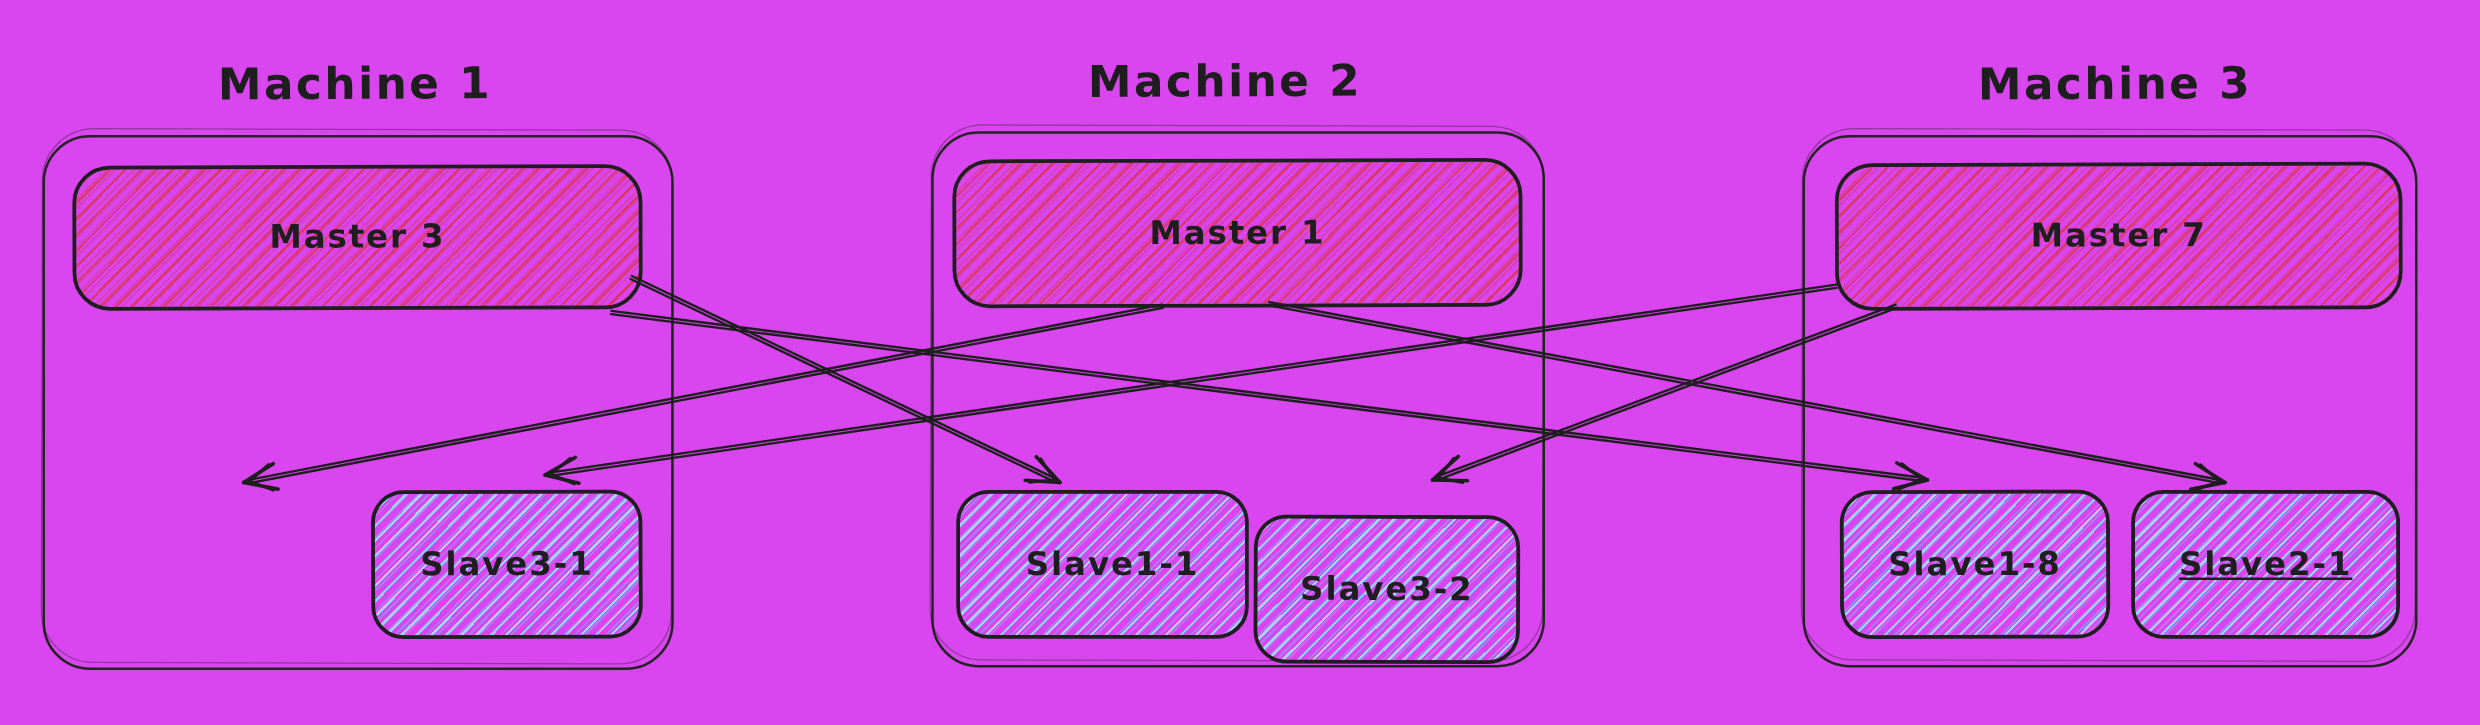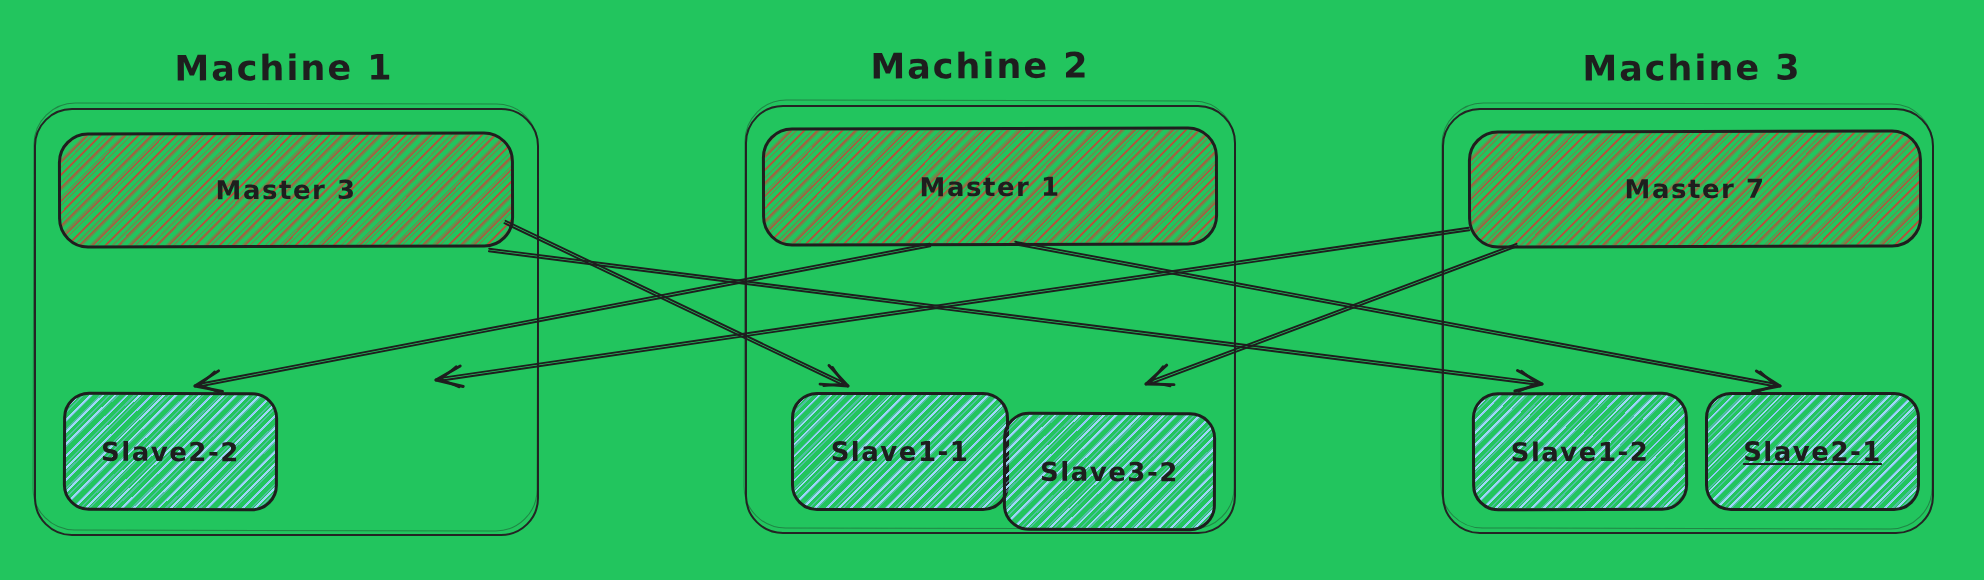--- a/index.html
+++ b/index.html
@@ -1,19 +1,19 @@
 <!DOCTYPE html>
 <html><head>
 <meta charset="utf-8">
 <style>
   html,body{margin:0;padding:0;background:#ffffff;}
   .canvas{
     position:relative;
     width:1984px;height:580px;
-    background:#22c55e;
+    background:#d946ef;
     font-family:"DejaVu Sans","Liberation Sans",sans-serif;
     color:#1e1e1e;
     overflow:hidden;
   }
   .machine-title{
     position:absolute;
     width:360px;
     text-align:center;
     font-size:35px;
     font-weight:700;
@@ -68,21 +68,21 @@
     background:
       repeating-linear-gradient(135deg, rgba(130,185,240,0.45) 0 1.5px, transparent 1.5px 6px),
       repeating-linear-gradient(135deg, rgba(165,216,255,0.95) 0 2px, transparent 2px 8.5px);
   }
   .ma1{left:58px;top:132px;width:450px;height:110px;}
   .ma2{left:762px;top:127px;width:450px;height:113px;}
   .ma3{left:1468px;top:130px;width:448px;height:112px;}
 
   .s22{left:63px;top:392px;width:209px;height:113px;transform:rotate(0.2deg);}
   .s31{left:297px;top:392px;width:211px;height:113px;transform:rotate(-0.2deg);}
-  .s11{left:791px;top:392px;width:212px;height:113px;}
+  .s11{left:765px;top:392px;width:212px;height:113px;padding-left:16px;}
   .s32{left:1003px;top:412px;width:207px;height:113px;transform:rotate(0.2deg);}
   .s12{left:1472px;top:392px;width:210px;height:113px;transform:rotate(-0.2deg);}
   .s21{left:1705px;top:392px;width:209px;height:113px;text-decoration:underline;}
 
   svg.arrows{
     position:absolute;left:0;top:0;width:1984px;height:580px;
     pointer-events:none;
     z-index:5;
   }
 </style>
@@ -102,31 +102,31 @@
   <div class="node master ma1">
     <span>Master 3</span>
   </div>
   <div class="node master ma2">
     <span>Master 1</span>
   </div>
   <div class="node master ma3">
     <span>Master 7</span>
   </div>
 
-  <div class="node slave s22">
-    <span>Slave2-2</span>
+  <div class="node slave s31">
+    <span>Slave3-1</span>
   </div>
   <div class="node slave s11">
     <span>Slave1-1</span>
   </div>
   <div class="node slave s32">
     <span>Slave3-2</span>
   </div>
   <div class="node slave s12">
-    <span>Slave1-2</span>
+    <span>Slave1-8</span>
   </div>
   <div class="node slave s21">
     <span>Slave2-1</span>
   </div>
 
   <svg class="arrows" viewBox="0 0 1984 580" xmlns="http://www.w3.org/2000/svg">
       <g>
         <line x1="504.43922884838923" y1="223.17283234757622" x2="843.8305139327701" y2="385.44738265031225" stroke="#1e1e1e" stroke-width="1.9" stroke-linecap="round"></line>
         <line x1="505.56077115161077" y1="220.82716765242378" x2="844.9520562359917" y2="383.1017179551598" stroke="#1e1e1e" stroke-width="1.9" stroke-linecap="round"></line>
         <line x1="848" y1="386" x2="820.0609662643061" y2="384.15327481314694" stroke="#1e1e1e" stroke-width="2.9" stroke-linecap="round"></line>

